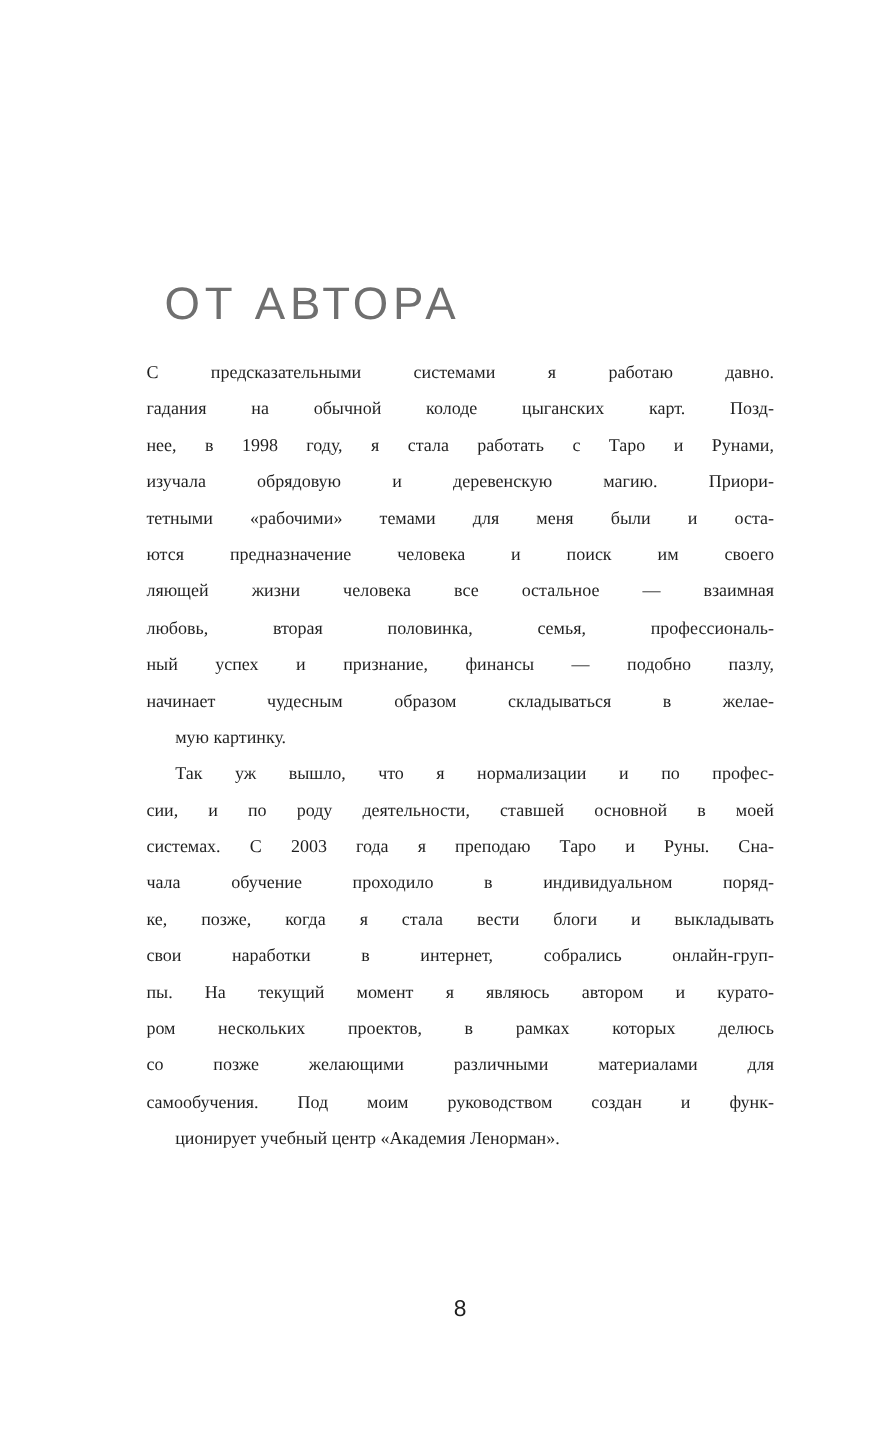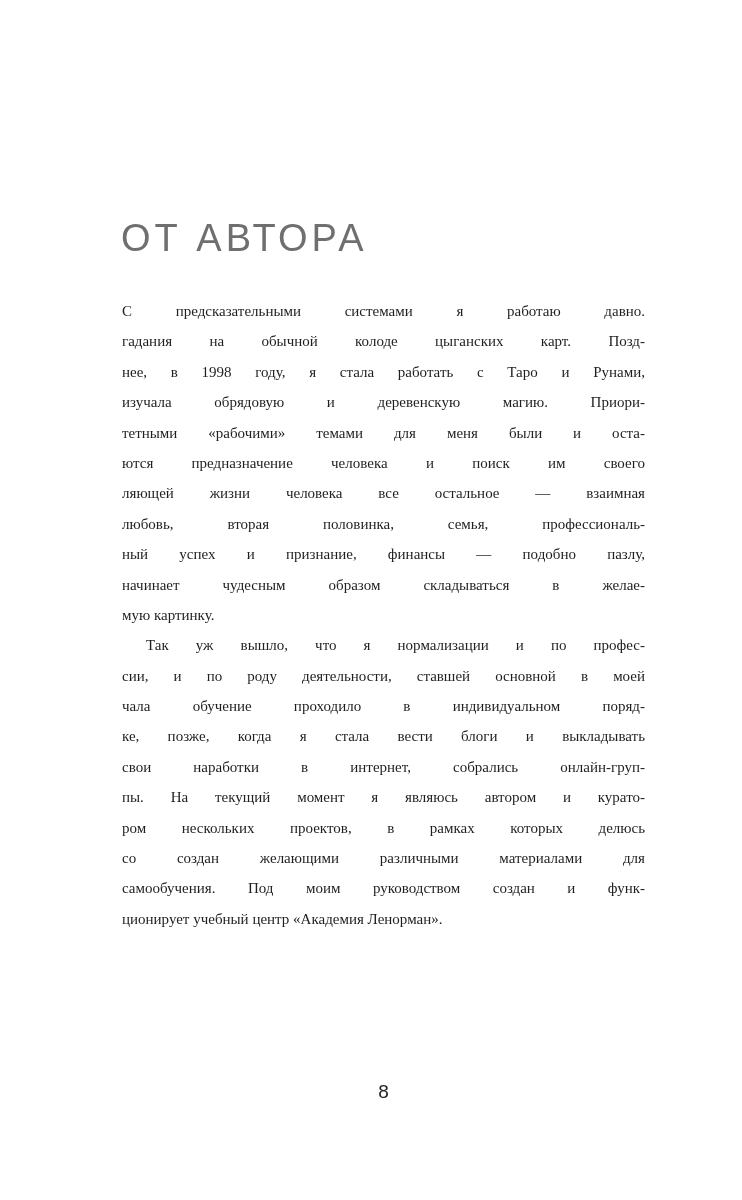--- a/index.html
+++ b/index.html
@@ -16,21 +16,21 @@
   }
   .page {
     position: absolute;
     inset: 0;
     background: var(--page_bg, #ffffff);
   }
   .chapter-title {
     position: absolute;
     left: 121px;
     top: 217px;
-    margin: 0;
+    margin: 16px;
     font-family: "Liberation Sans", sans-serif;
     font-weight: 400;
     font-size: 38px;
     line-height: 1.15;
     letter-spacing: 4px;
     color: var(--title_gray, #6f6f6f);
     white-space: nowrap;
   }
   .body-text {
     position: absolute;
@@ -42,20 +42,21 @@
     color: var(--text, #1f1f1f);
   }
   .ln {
     height: 30.4px;
     text-align: justify;
     text-align-last: justify;
     white-space: normal;
   }
   .ln.last {
     text-align-last: left;
+    margin-left: 24px;
   }
   .ln.indent {
     text-indent: 24px;
   }
   .page-number {
     position: absolute;
     left: 122px;
     top: 1081px;
     width: 523px;
     text-align: center;
@@ -83,26 +84,27 @@
       <div class="ln">ляющей жизни человека все остальное — взаимная</div>
       <div class="ln">любовь, вторая половинка, семья, профессиональ-</div>
       <div class="ln">ный успех и признание, финансы — подобно пазлу,</div>
       <div class="ln">начинает чудесным образом складываться в желае-</div>
       <div class="ln last">мую картинку.</div>
     </div>
 
     <div class="para">
       <div class="ln indent">Так уж вышло, что я нормализации и по профес-</div>
       <div class="ln">сии, и по роду деятельности, ставшей основной в моей</div>
+      <div class="ln">системах. С 2003 года я преподаю Таро и Руны. Сна-</div>
       <div class="ln">чала обучение проходило в индивидуальном поряд-</div>
       <div class="ln">ке, позже, когда я стала вести блоги и выкладывать</div>
       <div class="ln">свои наработки в интернет, собрались онлайн-груп-</div>
       <div class="ln">пы. На текущий момент я являюсь автором и курато-</div>
       <div class="ln">ром нескольких проектов, в рамках которых делюсь</div>
-      <div class="ln">со создан желающими различными материалами для</div>
+      <div class="ln">со позже желающими различными материалами для</div>
       <div class="ln">самообучения. Под моим руководством создан и функ-</div>
       <div class="ln last">ционирует учебный центр «Академия Ленорман».</div>
     </div>
 
   </div>
 
   <div class="page-number">8</div>
 
 </div>
 

